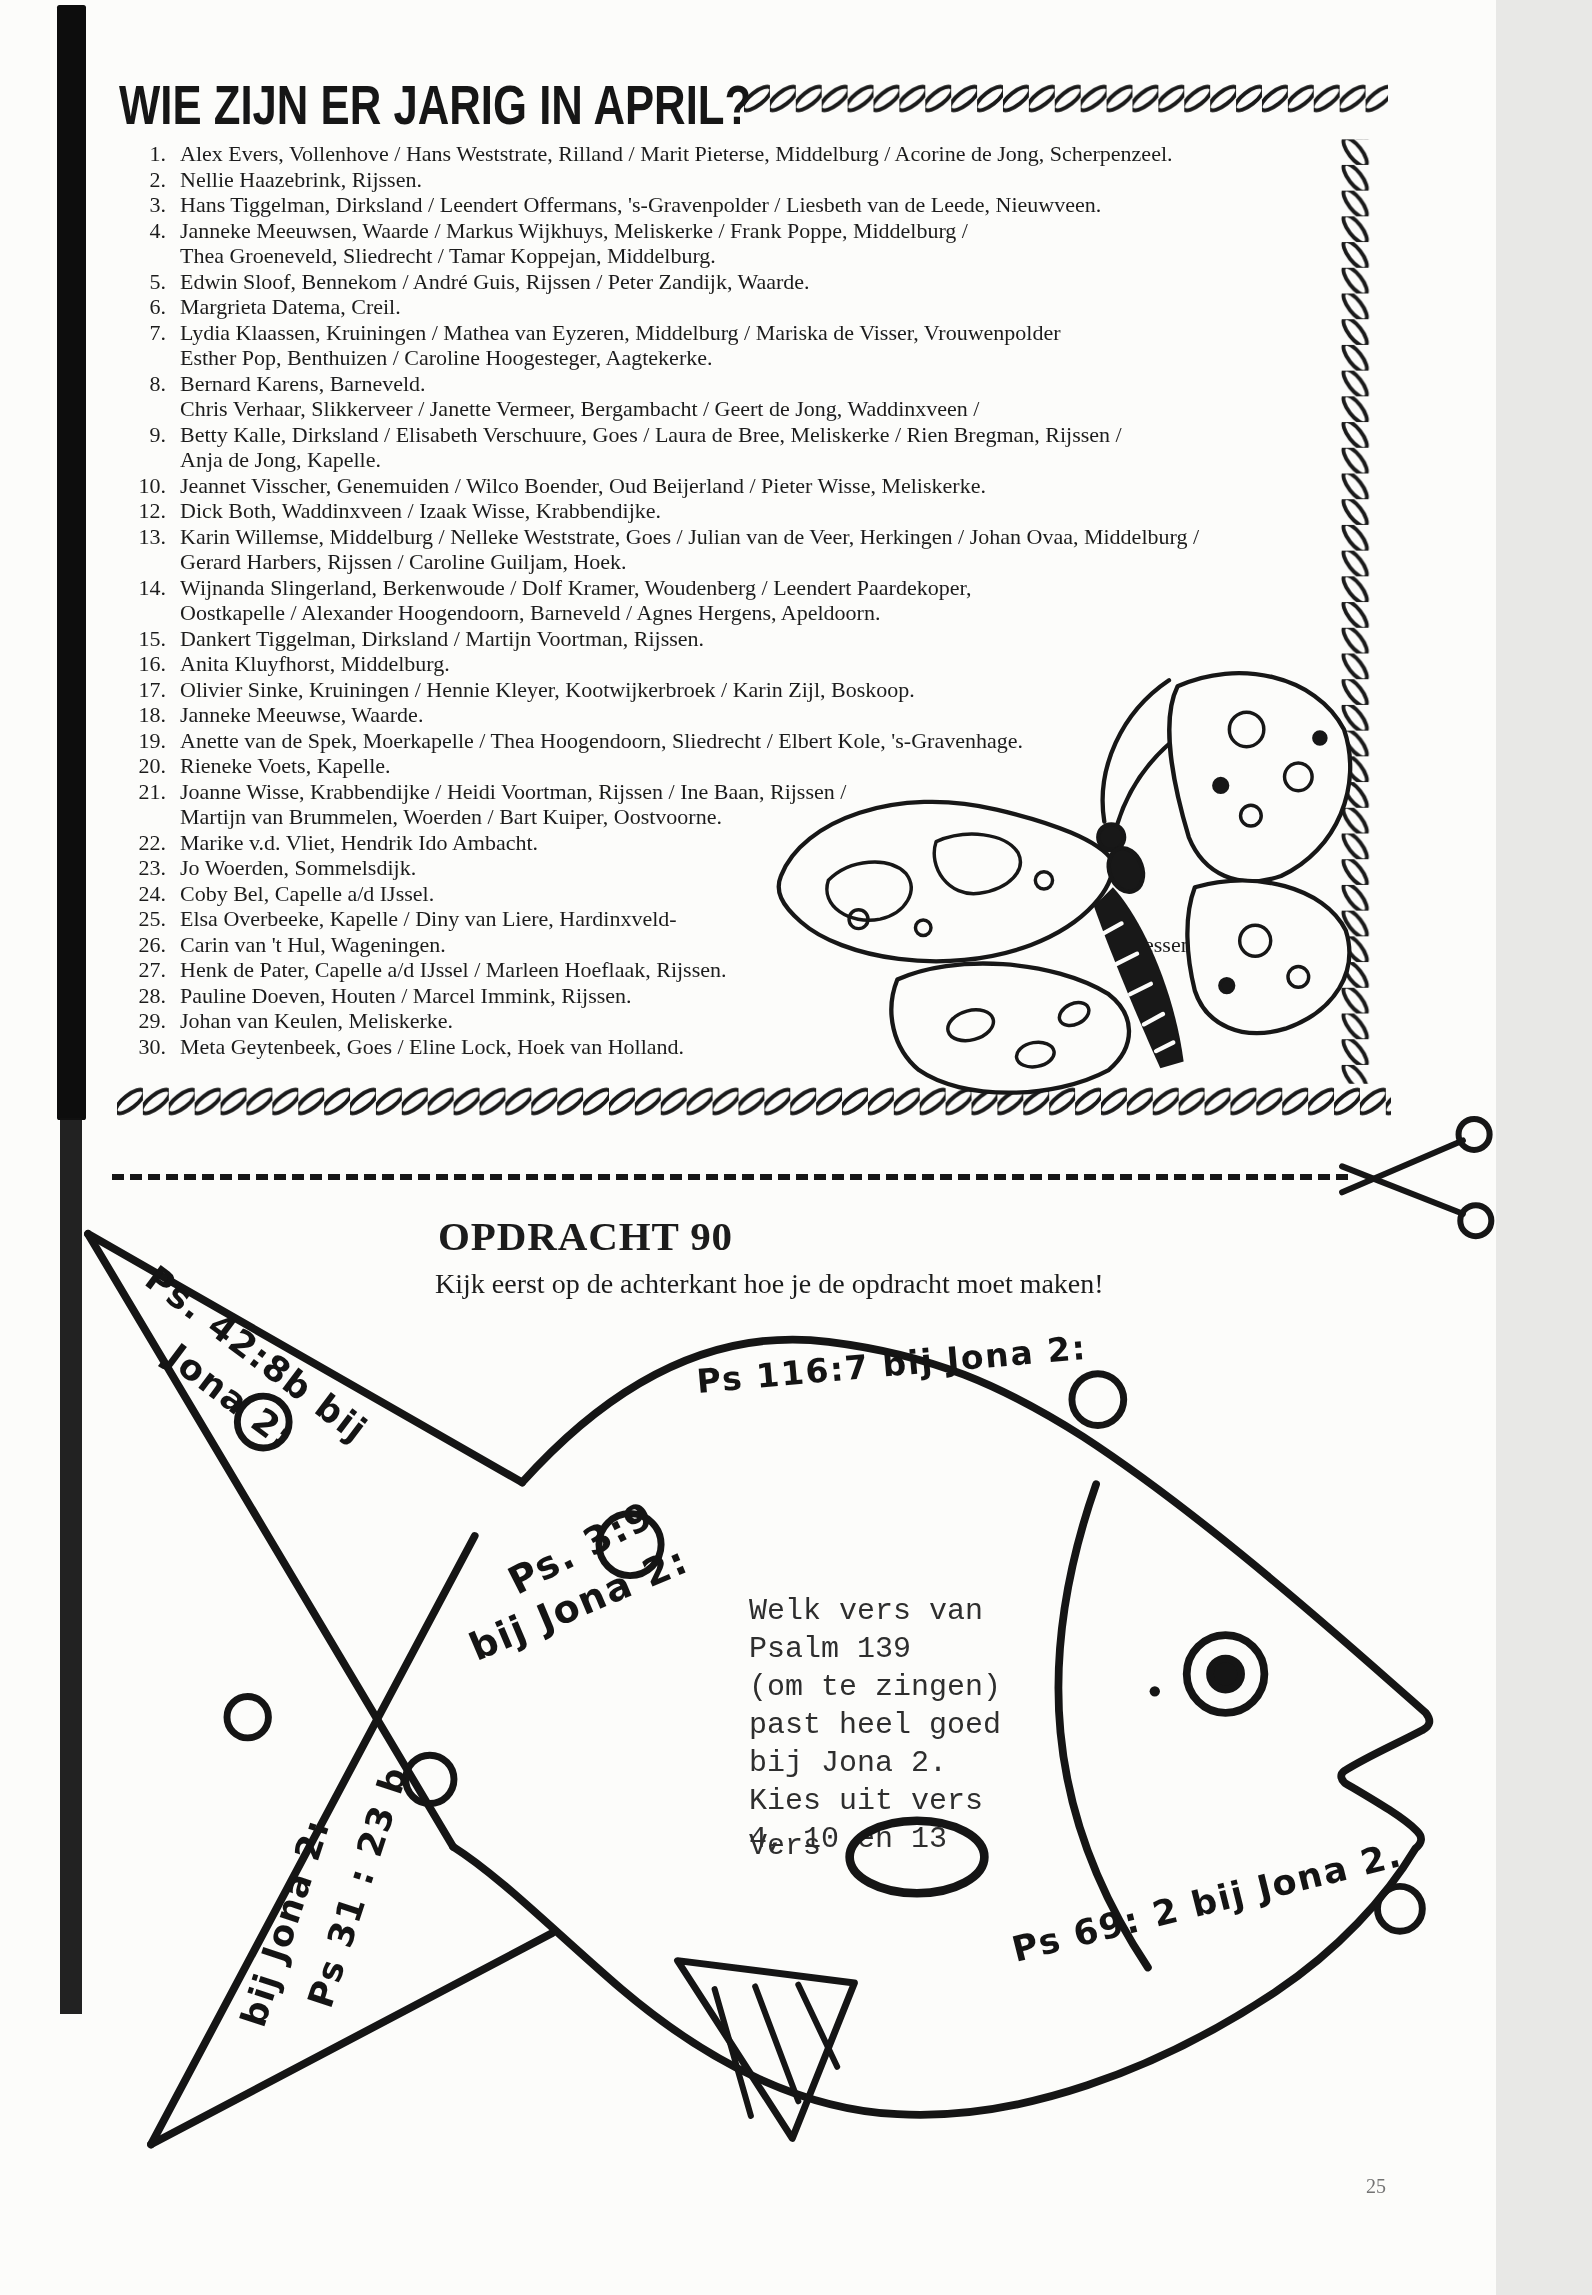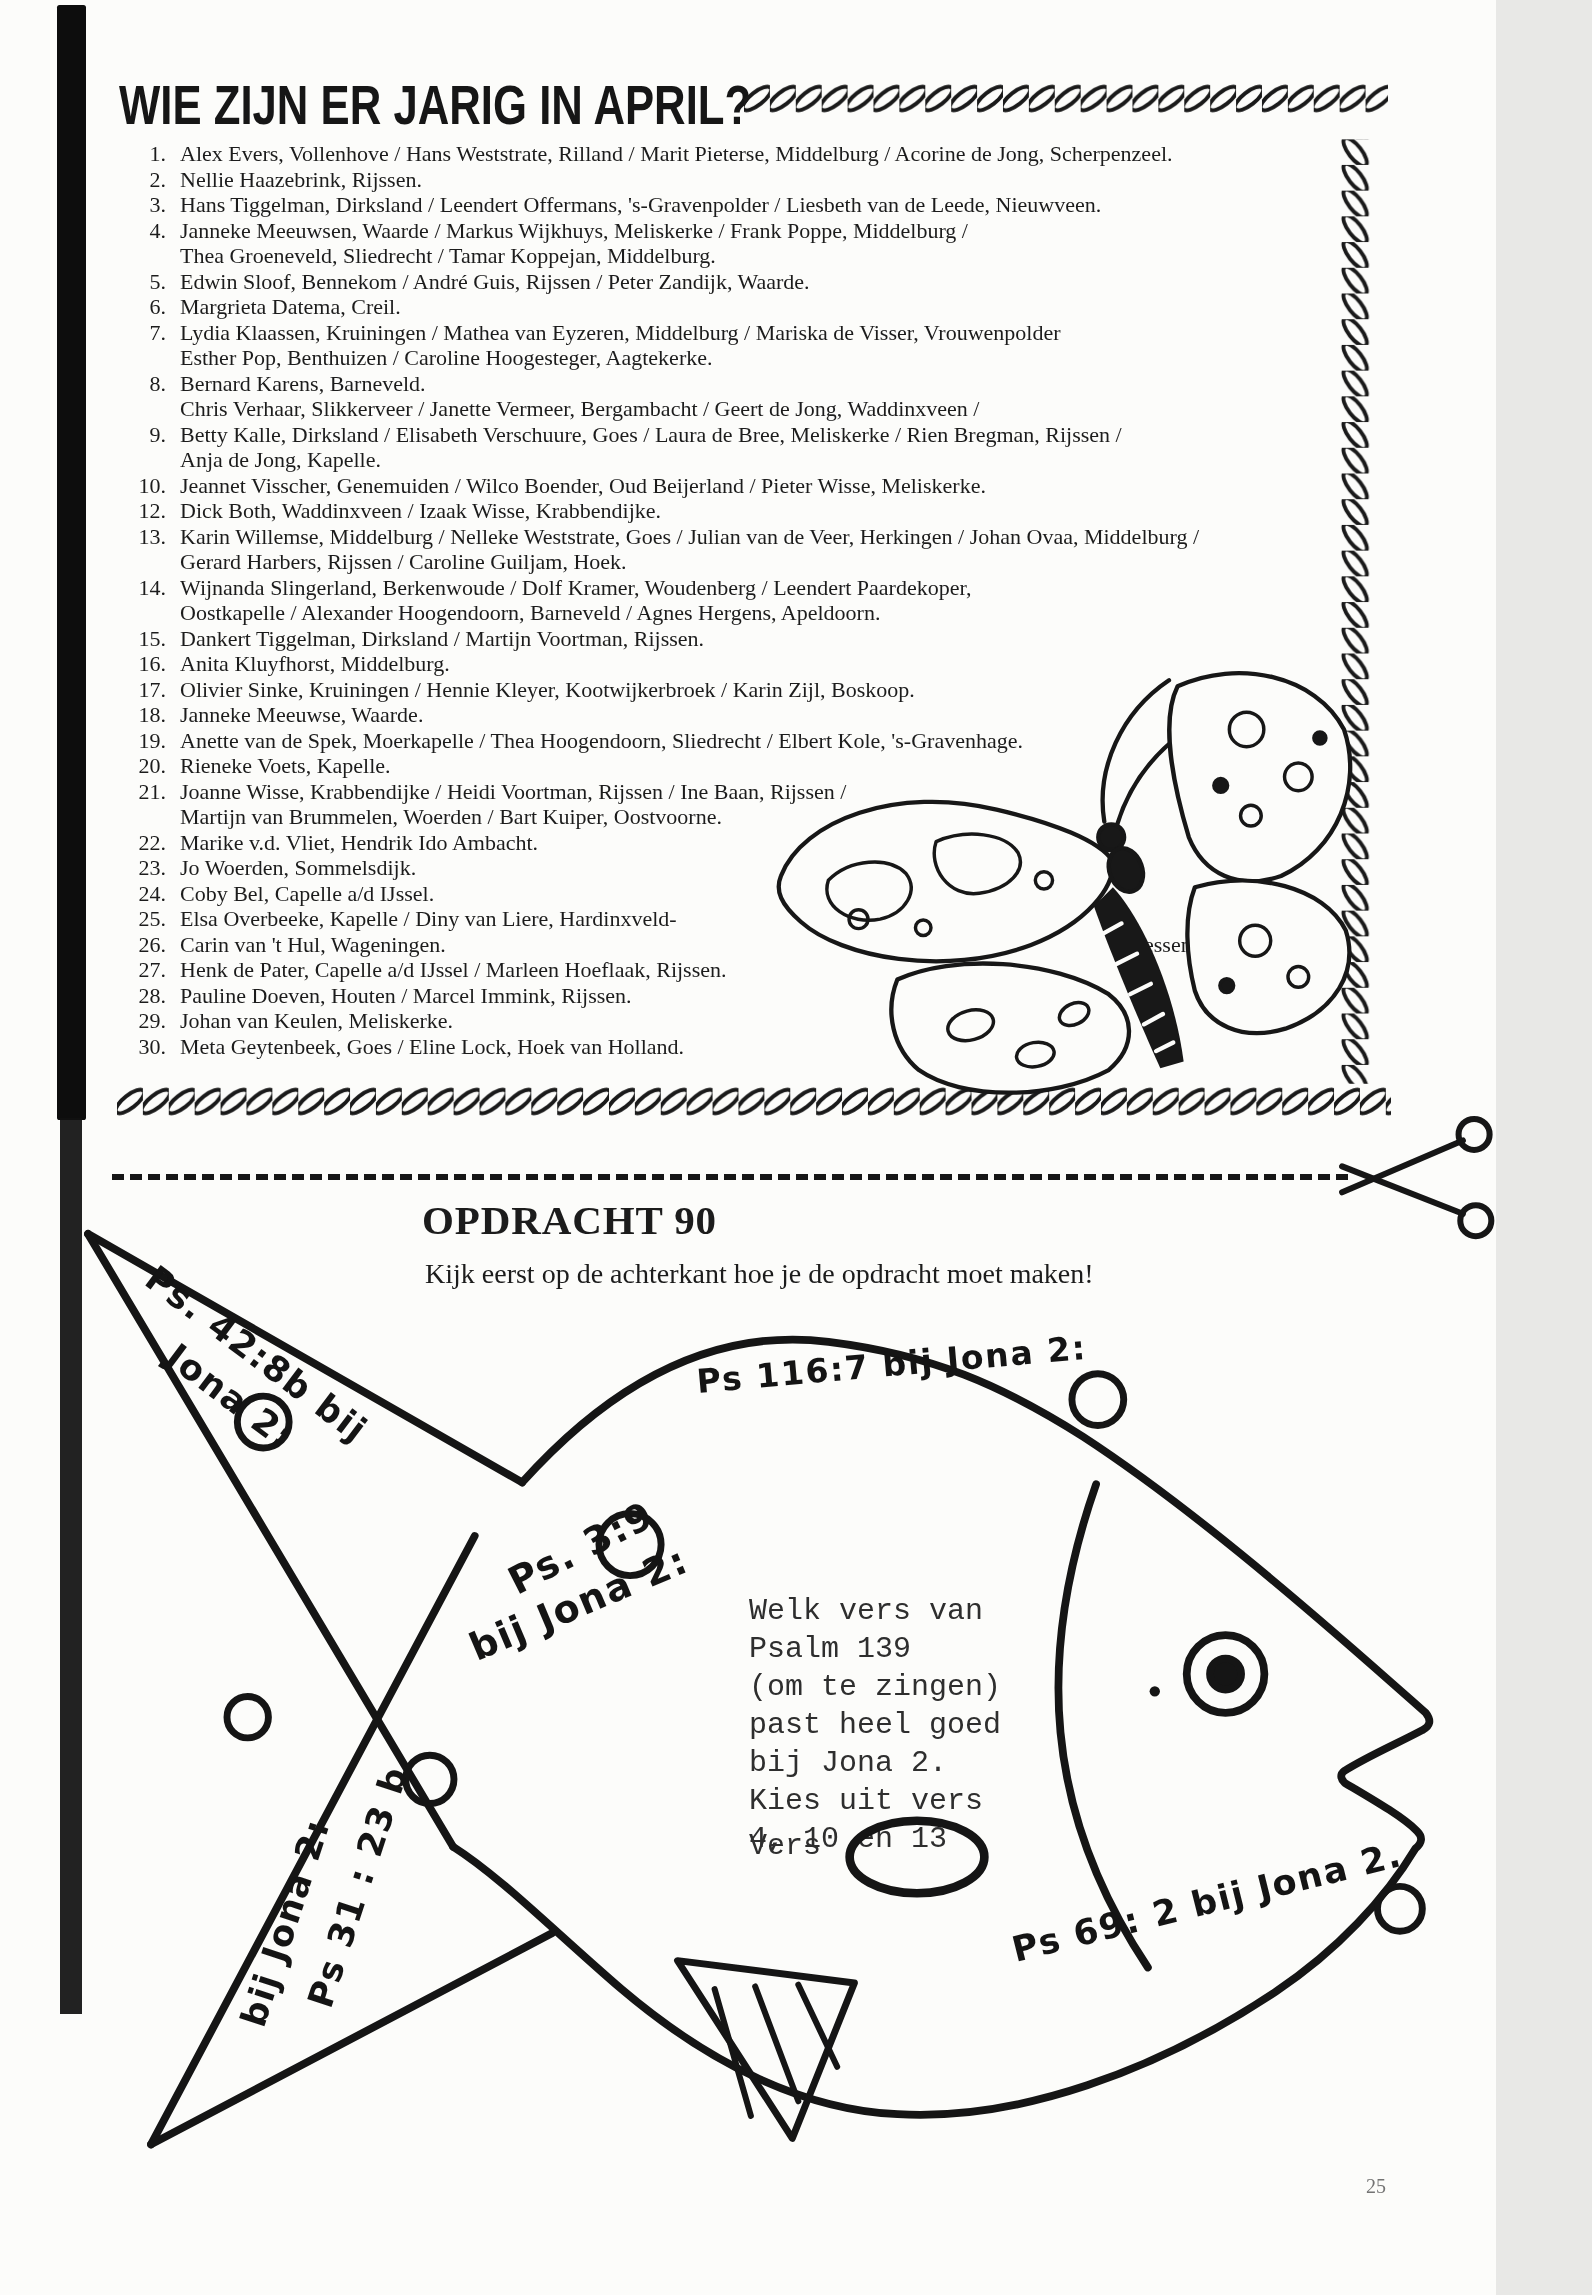--- a/index.html
+++ b/index.html
@@ -295,22 +295,22 @@
 
   <div class="abs cutline"></div>
   <svg class="abs" style="left:1329px;top:1106px;" width="216" height="138" viewBox="0 0 250 160" fill="none" stroke="#161616" stroke-width="7" stroke-linecap="round">
     <path d="M15,70 L155,125"></path>
     <path d="M15,100 L155,40"></path>
     <circle cx="168" cy="33" r="18"></circle>
     <circle cx="170" cy="133" r="18"></circle>
     <circle cx="224" cy="16" r="11" stroke-width="6"></circle>
   </svg>
 
-  <h2 class="abs opdracht-h" style="margin:0">OPDRACHT 90</h2>
-  <p class="abs opdracht-p" style="margin:0">Kijk eerst op de achterkant hoe je de opdracht moet maken!</p>
+  <h2 class="abs opdracht-h" style="margin:16px">OPDRACHT 90</h2>
+  <p class="abs opdracht-p" style="margin:10px">Kijk eerst op de achterkant hoe je de opdracht moet maken!</p>
 
   <svg class="abs" style="left:69px;top:1208px;" width="1381" height="958" viewBox="0 0 1600 1110" fill="none" stroke="#151515" stroke-width="9" stroke-linecap="round" stroke-linejoin="round">
     <path d="M22,30 L525,318"></path>
     <path d="M22,30 L445,740"></path>
     <path d="M95,1085 L470,380"></path>
     <path d="M95,1085 L560,840"></path>
     <path d="M525,318 C640,190 760,140 880,155 C1000,170 1080,205 1175,265 C1290,340 1420,450 1555,570 L1572,585 Q1582,598 1568,605 C1540,620 1505,635 1478,652 Q1470,658 1478,666 C1510,685 1545,705 1562,722 Q1572,732 1560,742 C1525,800 1470,860 1398,908 C1260,1000 1100,1058 960,1050 C850,1045 740,990 640,905 C560,836 500,775 445,740"></path>
     <path d="M1190,320 C1120,520 1130,700 1250,880"></path>
     <circle cx="1340" cy="540" r="45"></circle>
     <circle cx="1340" cy="540" r="18" fill="#151515"></circle>

